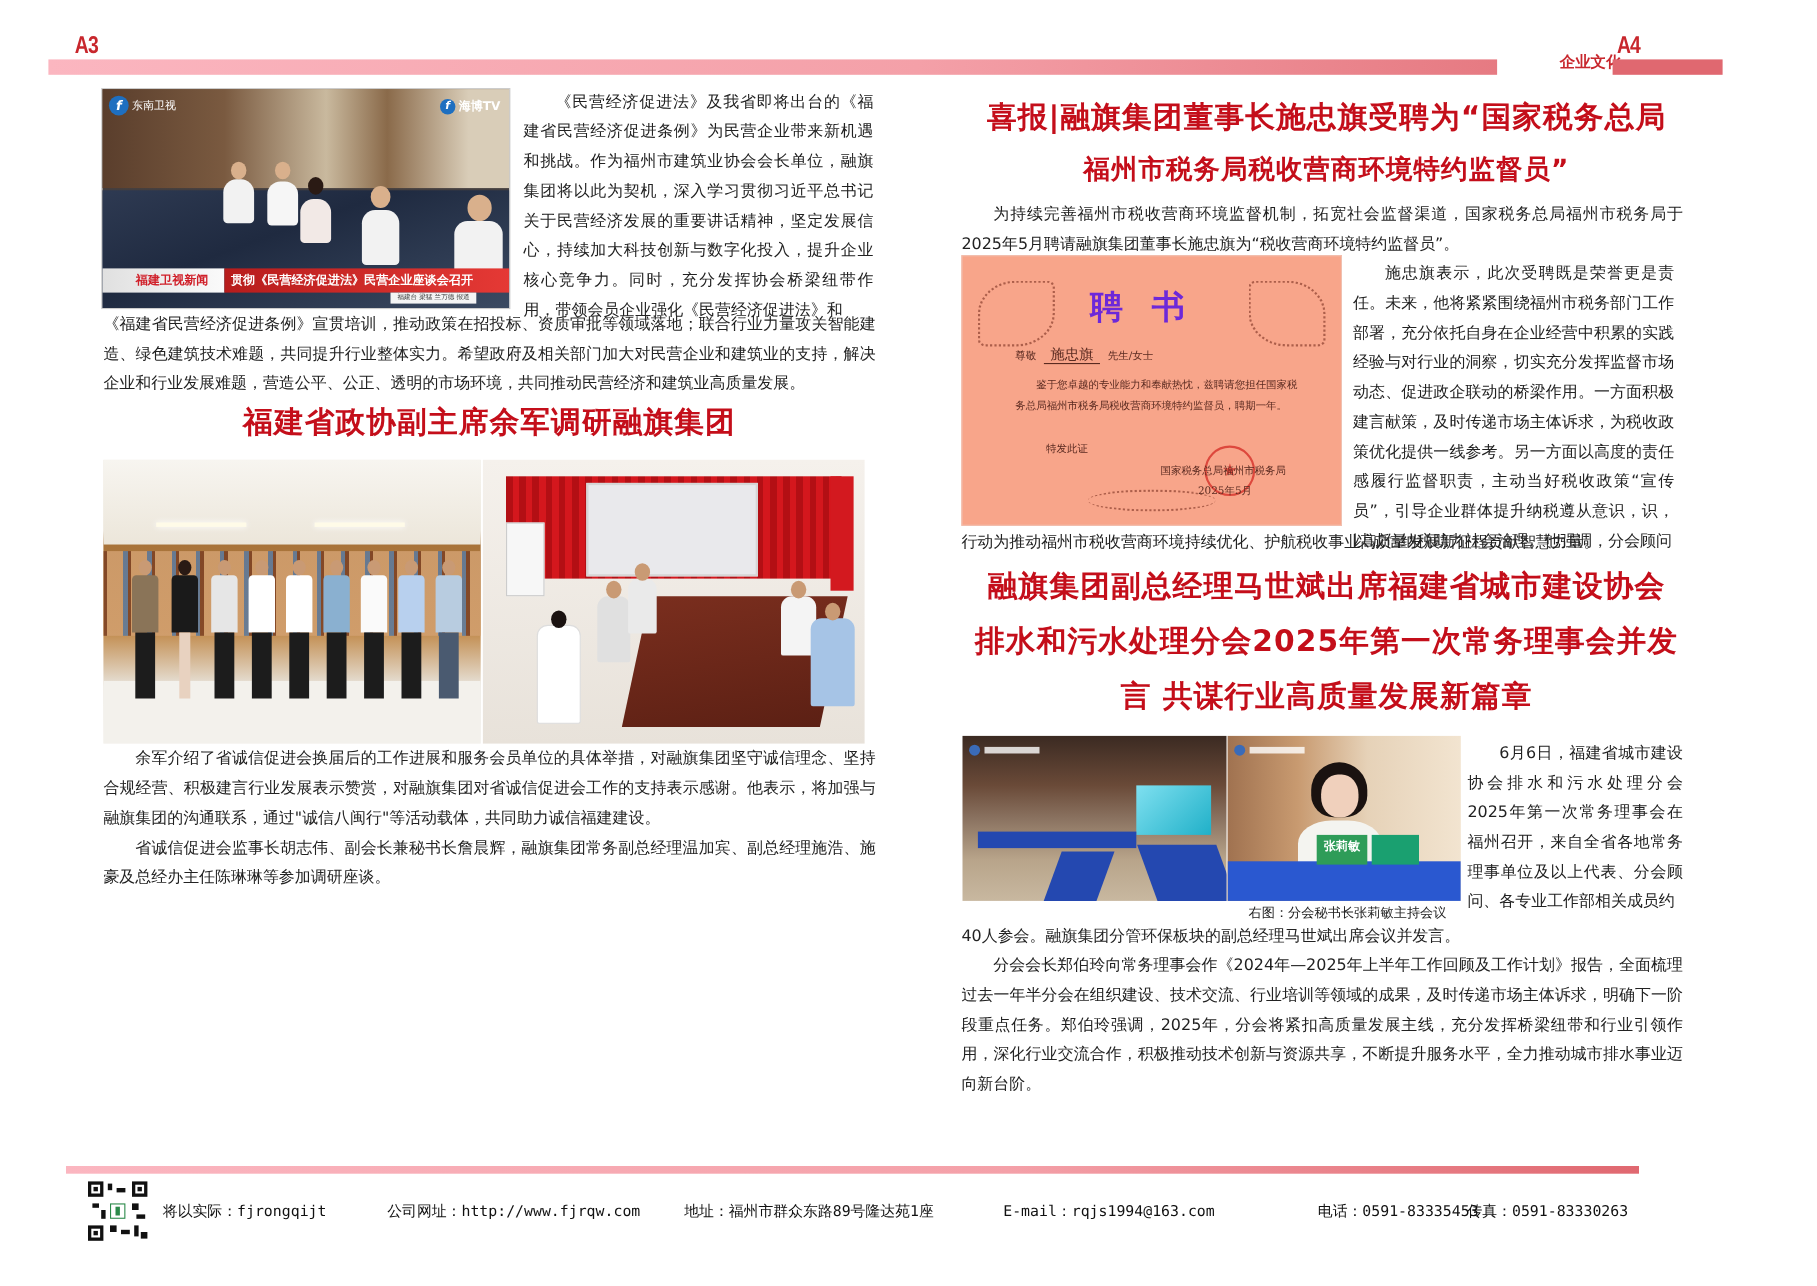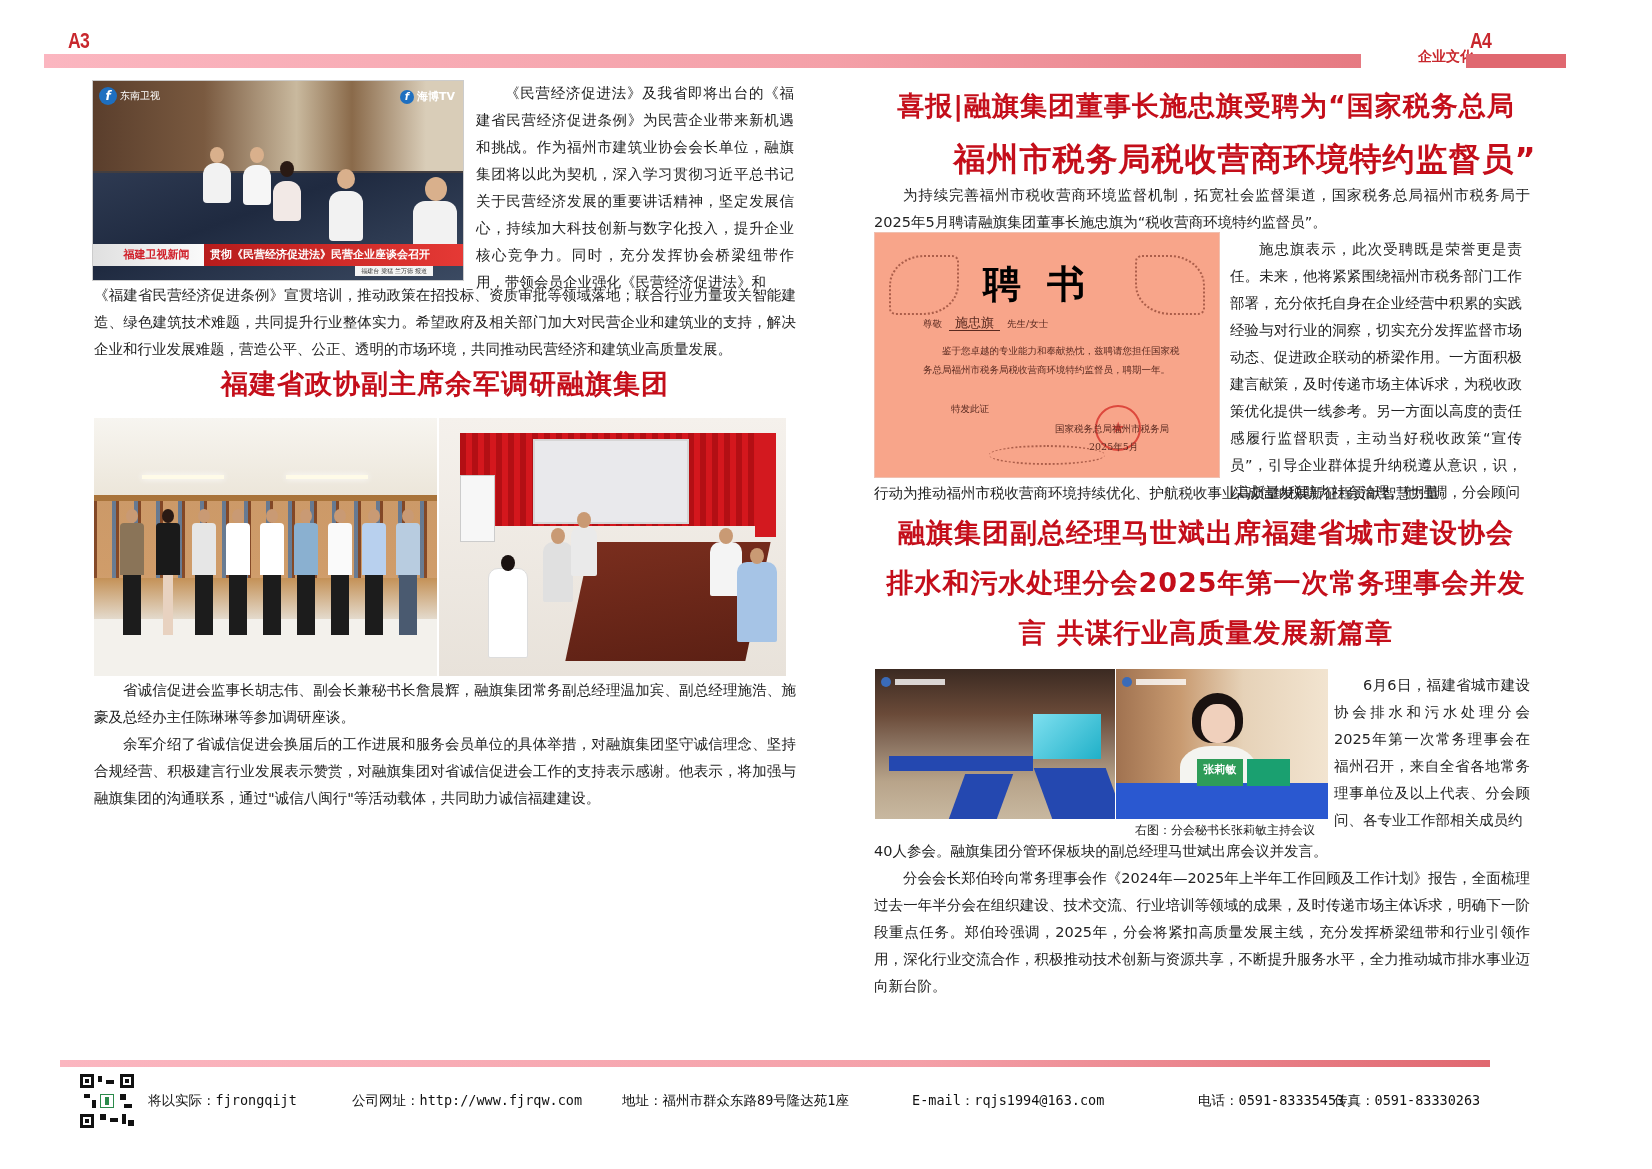--- a/index.html
+++ b/index.html
@@ -51,21 +51,21 @@
   .conf .ac { position:absolute; left:6%; top:22%; width:10%; height:26%; background:#f7f7f7; border:1px solid #ccc; }
   .conf .tablebig { position:absolute; left:40%; top:48%; width:52%; height:46%; background: linear-gradient(170deg,#7a2e1e,#5c2014); transform: skewX(-12deg); }
   .conf .sit { position:absolute; border-radius: 10px 10px 2px 2px; }
   .conf .sit .h { position:absolute; left:50%; top:-14px; width:14px; height:16px; margin-left:-7px; border-radius:50%; background:#c99a74; }
   .conf .flag { position:absolute; right:3%; top:6%; width:6%; height:40%; background:#d3191f; }
 
   .caption-small { position:absolute; font-size:12px; color:#222; }
 
   
   .cert { background:#f8a58a; border:1px solid #f0c0b0; }
-  .cert .ttl { position:absolute; left:0; width:100%; top:26px; text-align:center; font-family:"DejaVu Serif", serif; font-size:38px; font-weight:bold; color:#000000; letter-spacing:26px; }
+  .cert .ttl { position:absolute; left:0; width:100%; top:26px; text-align:center; font-family:"DejaVu Serif", serif; font-size:30px; font-weight:bold; color:#6d28d9; letter-spacing:26px; }
   .cert .txt { position:absolute; font-family:"DejaVu Serif", serif; font-size:9.5px; color:#5a2a20; line-height:19px; }
   .cert .orn { position:absolute; width:70px; height:60px; border:2px dotted #7a3020; border-radius:50% 10% 50% 10%; opacity:0.6; }
   .cert .orn-b { position:absolute; left:33%; bottom:12px; width:34%; height:20px; border-top:2px dotted #7a3020; border-bottom:2px dotted #7a3020; border-radius: 50%; opacity:0.6; }
   .cert .seal { position:absolute; left:64%; top:172px; width:46px; height:46px; border-radius:50%; border:2px solid #d7322a; color:#d7322a; text-align:center; line-height:42px; font-size:16px; opacity:0.8; }
 
   
   .meet1 { background: linear-gradient(180deg,#3b2a22 0%,#6a4a38 30%,#8a7260 50%,#b8a48a 75%,#c8b8a0 100%); }
   .meet1 .screen { position:absolute; left:66%; top:30%; width:28%; height:30%; background: linear-gradient(135deg,#7fe0f0,#20b0c8); }
   .meet1 .tbl { position:absolute; background:#2448b0; }
   .meet2 { background: linear-gradient(90deg,#a07250 0%,#c89a70 30%,#e6d2b8 60%,#f2e4d0 100%); }
@@ -208,26 +208,26 @@
     </div>
   <div class="sit" style="left:78%; top:48%; width:32px; height:54px; background:#f4f4f4;">
       <div class="h"></div>
     </div>
   <div class="sit" style="left:86%; top:56%; width:40px; height:80px; background:#a6c4e6;">
       <div class="h"></div>
     </div>
 </div>
 
 <div class="para" style="left:94px; top:677px; width:702px;">
+  <p>余军介绍了省诚信促进会换届后的工作进展和服务会员单位的具体举措，对融旗集团坚守诚信理念、坚持合规经营、积极建言行业发展表示赞赏，对融旗集团对省诚信促进会工作的支持表示感谢。他表示，将加强与融旗集团的沟通联系，通过"诚信八闽行"等活动载体，共同助力诚信福建建设。</p>
   <p>省诚信促进会监事长胡志伟、副会长兼秘书长詹晨辉，融旗集团常务副总经理温加宾、副总经理施浩、施豪及总经办主任陈琳琳等参加调研座谈。</p>
-  <p>余军介绍了省诚信促进会换届后的工作进展和服务会员单位的具体举措，对融旗集团坚守诚信理念、坚持合规经营、积极建言行业发展表示赞赏，对融旗集团对省诚信促进会工作的支持表示感谢。他表示，将加强与融旗集团的沟通联系，通过"诚信八闽行"等活动载体，共同助力诚信福建建设。</p>
 </div>
 
 <div class="title-red" style="left:866px; top:88px; width:680px; font-size:27px;">喜报|融旗集团董事长施忠旗受聘为“国家税务总局</div>
-<div class="title-red" style="left:905px; top:138px; width:680px; font-size:32px;">福州市税务局税收营商环境特约监督员”</div>
+<div class="title-red" style="left:866px; top:138px; width:680px; font-size:24px;">福州市税务局税收营商环境特约监督员”</div>
 
 <div class="para" style="left:874px; top:182px; width:656px;">
   <p>为持续完善福州市税收营商环境监督机制，拓宽社会监督渠道，国家税务总局福州市税务局于2025年5月聘请融旗集团董事长施忠旗为“税收营商环境特约监督员”。</p>
 </div>
 
 <div class="photo cert" style="left:874px; top:232px; width:346px; height:246px;">
   <div class="orn" style="left:14px; top:22px;"></div>
   <div class="orn" style="right:14px; top:22px; border-radius:10% 50% 10% 50%;"></div>
   <div class="orn-b"></div>
   <div class="ttl">聘书</div>

